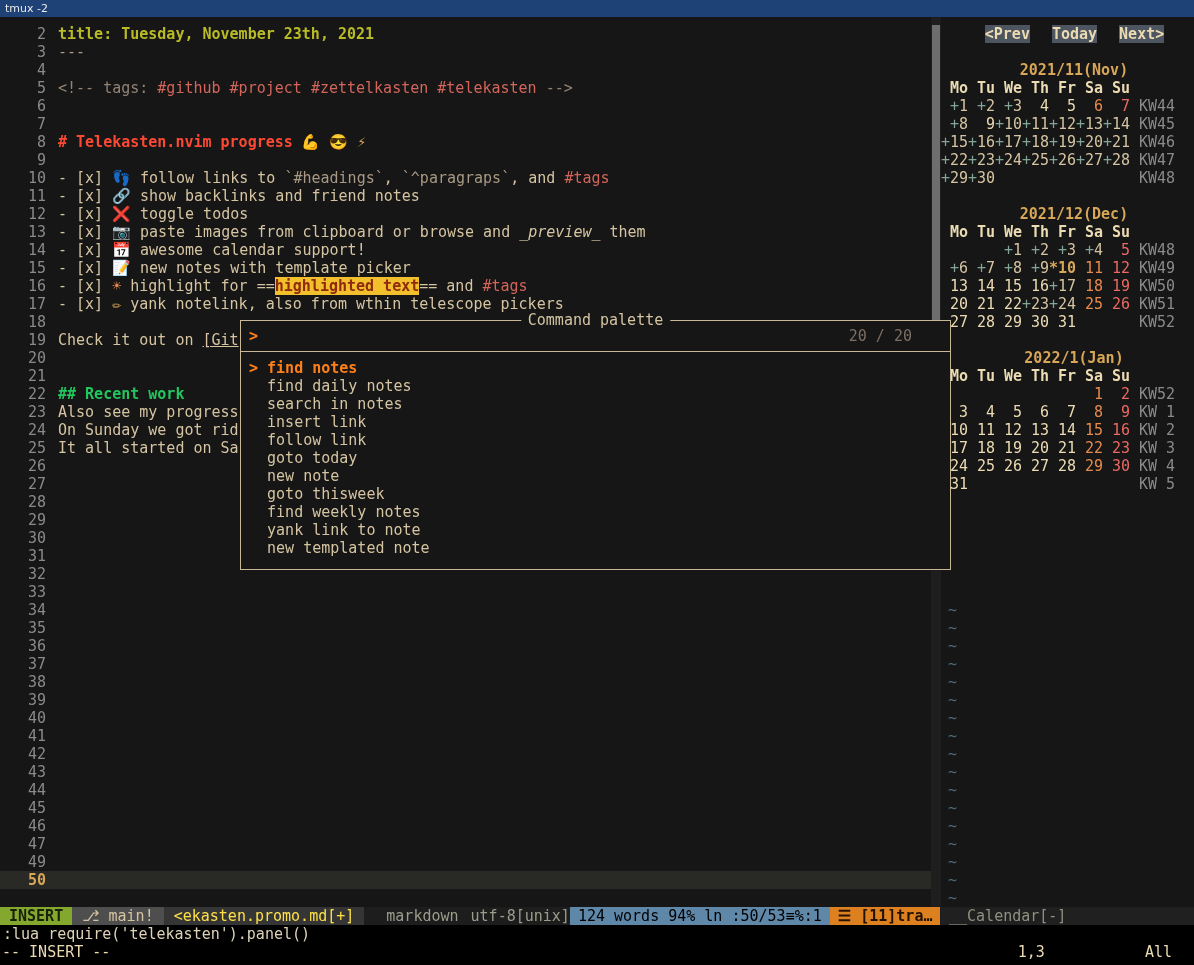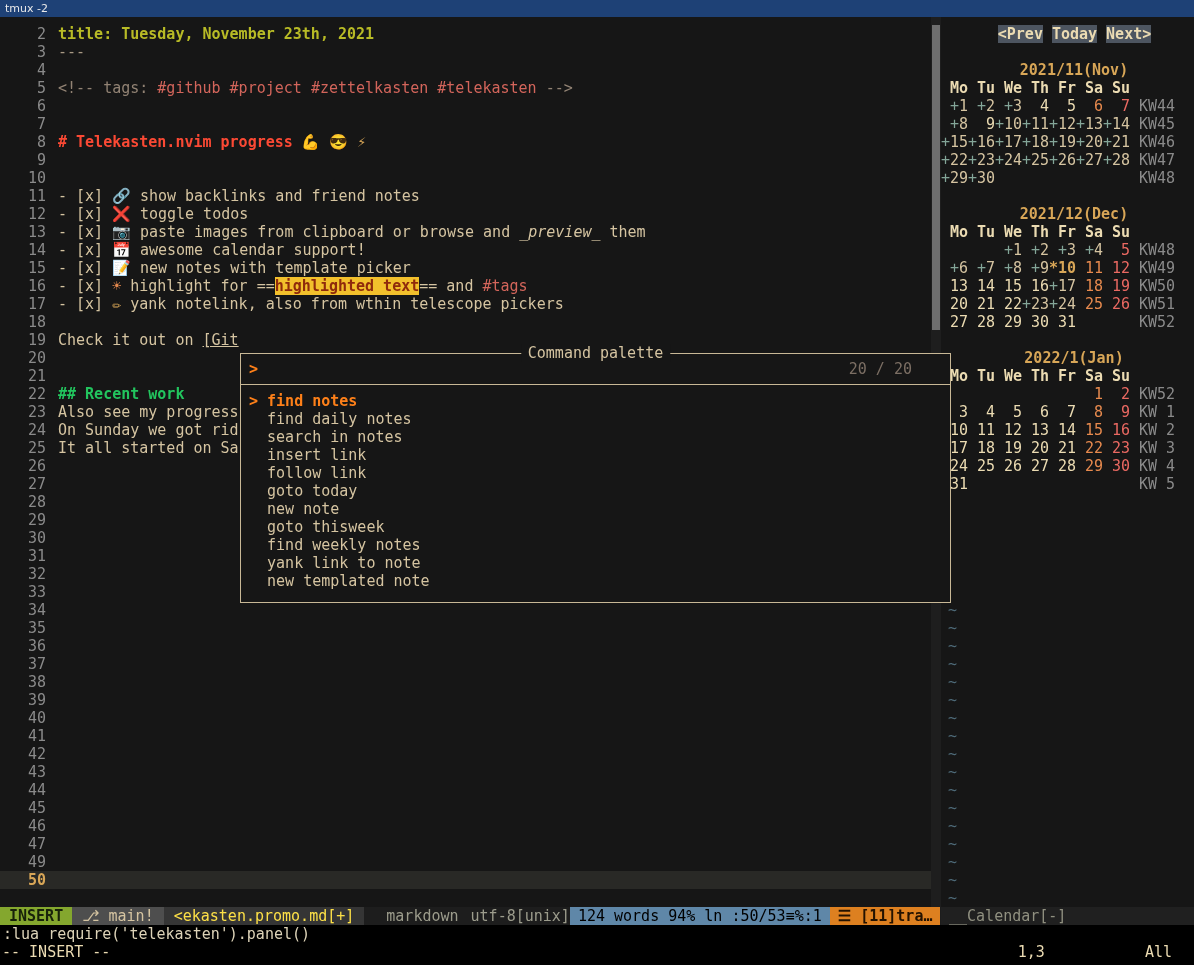--- a/index.html
+++ b/index.html
@@ -32,40 +32,40 @@
   .seg-emojired{color:#ea6962}
   .seg-emojisun{color:#e78a4e}
   .seg-emojipencil{color:#d8a657}
 
   
   .scrollcol{position:absolute;top:17px;left:931px;width:10px;height:890px;background:#1e1e1e}
   .scrollthumb{position:absolute;top:8px;left:1px;width:8px;height:305px;background:#6e6e6e}
 
   
   .calpane{position:absolute;top:17px;left:941px;width:253px;height:890px;background:#161616;padding-top:8px;overflow:hidden}
-  .cal-nav{height:18px;display:flex;justify-content:center;gap:9px;margin-bottom:18px;padding-left:14px}
+  .cal-nav{height:18px;display:flex;justify-content:center;gap:22px;margin-bottom:18px;padding-left:14px}
   .cal-btn{background:#4d5560;color:#ebdbb2;font-weight:bold;white-space:pre}
   .cal-month{margin-bottom:18px}
   .cal-title{height:18px;width:234px;margin-left:16px;text-align:center;color:#d8a657;font-weight:bold}
   .cal-row{height:18px;display:flex;white-space:pre}
   .cc{width:27px;display:inline-flex;justify-content:flex-end;white-space:pre}
   .cc.head{color:#ebdbb2;font-weight:bold}
   .cmark{color:#83a598}
   .cmark.today{color:#d8a657;font-weight:bold}
   .cday.norm{color:#ebdbb2}
   .cday.entry{color:#d5c4a1}
   .cday.sat{color:#e78a4e}
   .cday.sun{color:#ea6962}
   .cday.today{color:#d8a657;font-weight:bold}
   .ckw{margin-left:9px;color:#8a8a8a}
   .tilde-gap{height:90px}
   .cal-tilde{height:18px;color:#4e6a78;padding-left:7px}
 
   
-  .palette{position:absolute;left:240px;top:353px;width:711px;height:250px;background:#161616;
+  .palette{position:absolute;left:240px;top:320px;width:711px;height:250px;background:#161616;
     border:1px solid #c8b896;z-index:10}
   .pal-title{position:absolute;top:-10px;left:50%;transform:translateX(-50%);background:#161616;
     padding:0 7px;color:#d5c4a1;white-space:pre}
   .pal-prompt{height:24px;padding:6px 8px 0 8px;display:flex}
   .pp-sym{color:#fe8019;font-weight:bold}
   .pal-count{margin-left:auto;margin-right:30px;color:#7c6f64}
   .pal-divider{height:14px;position:relative}
   .pal-divider::before{content:"";position:absolute;top:6px;left:-1px;right:-1px;border-top:1px solid #c8b896}
   .pal-items{padding-top:0}
   .pal-item{height:18px;padding-left:8px;white-space:pre;color:#d5c4a1}
@@ -98,21 +98,21 @@
 
 <div class="editor">
     <div class="ed-row"><span class="gutter">2</span><span class="ltext"><span class="seg-title">title: Tuesday, November 23th, 2021</span></span></div>
     <div class="ed-row"><span class="gutter">3</span><span class="ltext"><span class="seg-meta">---</span></span></div>
     <div class="ed-row"><span class="gutter">4</span><span class="ltext"></span></div>
     <div class="ed-row"><span class="gutter">5</span><span class="ltext"><span class="seg-comment">&lt;!-- tags: </span><span class="seg-tag">#github</span><span class="seg-comment"> </span><span class="seg-tag">#project</span><span class="seg-comment"> </span><span class="seg-tag">#zettelkasten</span><span class="seg-comment"> </span><span class="seg-tag">#telekasten</span><span class="seg-comment"> --&gt;</span></span></div>
     <div class="ed-row"><span class="gutter">6</span><span class="ltext"></span></div>
     <div class="ed-row"><span class="gutter">7</span><span class="ltext"></span></div>
     <div class="ed-row"><span class="gutter">8</span><span class="ltext"><span class="seg-h1"># Telekasten.nvim progress </span><span class="seg-emoji">💪 😎 ⚡</span></span></div>
     <div class="ed-row"><span class="gutter">9</span><span class="ltext"></span></div>
-    <div class="ed-row"><span class="gutter">10</span></div>
+    <div class="ed-row"><span class="gutter">10</span><span class="ltext"><span class="seg-fg">- [x] </span><span class="seg-emoji">👣</span><span class="seg-fg"> follow links to </span><span class="seg-code">`#headings`</span><span class="seg-fg">, </span><span class="seg-code">`^paragraps`</span><span class="seg-fg">, and </span><span class="seg-tag">#tags</span></span></div>
     <div class="ed-row"><span class="gutter">11</span><span class="ltext"><span class="seg-fg">- [x] </span><span class="seg-emoji">🔗</span><span class="seg-fg"> show backlinks and friend notes</span></span></div>
     <div class="ed-row"><span class="gutter">12</span><span class="ltext"><span class="seg-fg">- [x] </span><span class="seg-emojired">❌</span><span class="seg-fg"> toggle todos</span></span></div>
     <div class="ed-row"><span class="gutter">13</span><span class="ltext"><span class="seg-fg">- [x] </span><span class="seg-emoji">📷</span><span class="seg-fg"> paste images from clipboard or browse and </span><span class="seg-italic">_preview_</span><span class="seg-fg"> them</span></span></div>
     <div class="ed-row"><span class="gutter">14</span><span class="ltext"><span class="seg-fg">- [x] </span><span class="seg-emoji">📅</span><span class="seg-fg"> awesome calendar support!</span></span></div>
     <div class="ed-row"><span class="gutter">15</span><span class="ltext"><span class="seg-fg">- [x] </span><span class="seg-emoji">📝</span><span class="seg-fg"> new notes with template picker</span></span></div>
     <div class="ed-row"><span class="gutter">16</span><span class="ltext"><span class="seg-fg">- [x] </span><span class="seg-emojisun">☀</span><span class="seg-fg"> highlight for ==</span><span class="seg-hl">highlighted text</span><span class="seg-fg">== and </span><span class="seg-tag">#tags</span></span></div>
     <div class="ed-row"><span class="gutter">17</span><span class="ltext"><span class="seg-fg">- [x] </span><span class="seg-emojipencil">✏</span><span class="seg-fg"> yank notelink, also from wthin telescope pickers</span></span></div>
     <div class="ed-row"><span class="gutter">18</span><span class="ltext"></span></div>
     <div class="ed-row"><span class="gutter">19</span><span class="ltext"><span class="seg-fg">Check it out on </span><span class="seg-link">[Git</span></span></div>
     <div class="ed-row"><span class="gutter">20</span><span class="ltext"></span></div>

